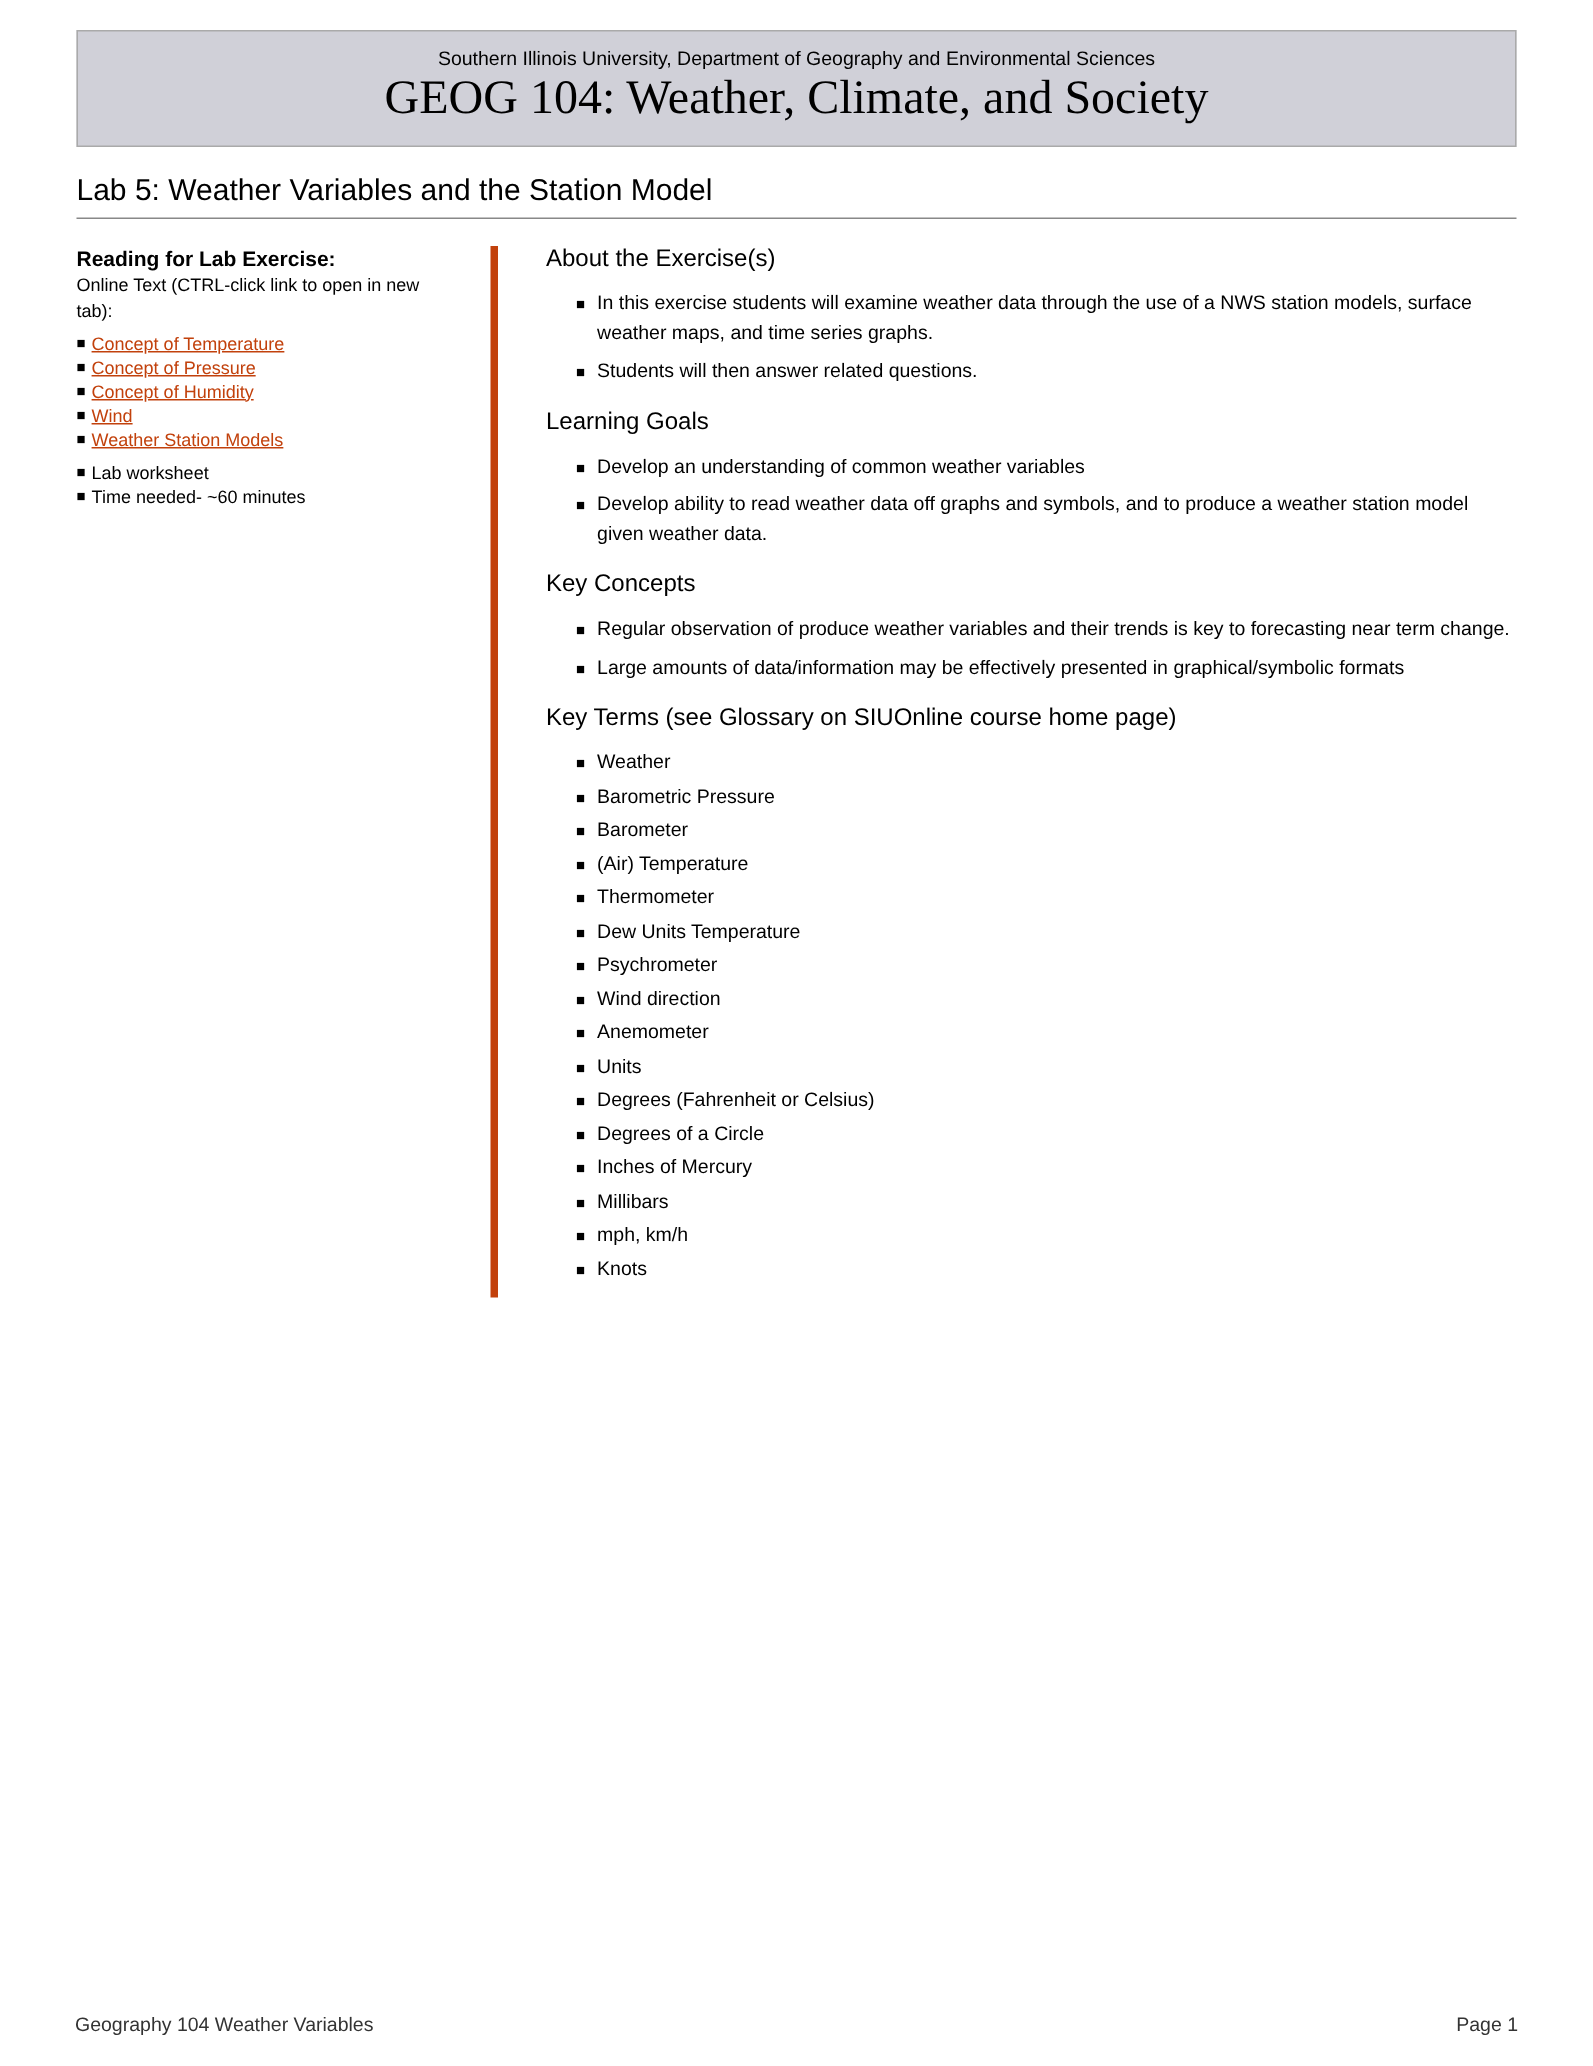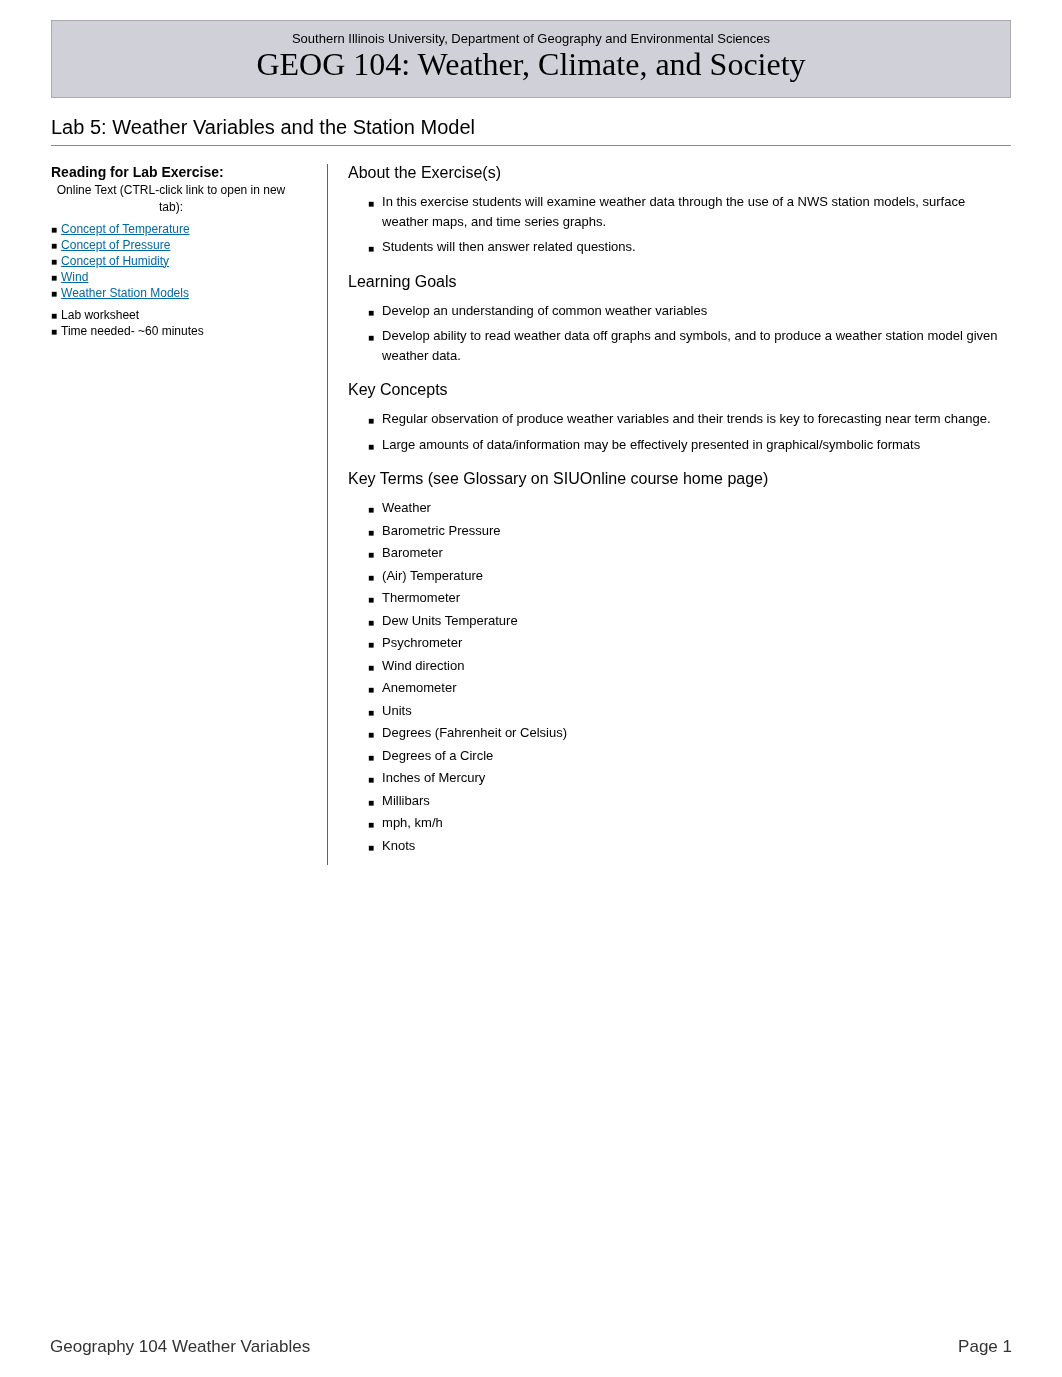--- a/index.html
+++ b/index.html
@@ -61,38 +61,37 @@
     }
 
     .left-col {
       width: 260px;
       flex-shrink: 0;
       padding-right: 20px;
     }
 
     .right-col {
       flex: 1;
-      border-left: 1px solid #c2410c;
-      padding-left: 20px;
+      border-left: 5px solid #c2410c;
+      padding-left: 32px;
     }
 
     
     .reading-heading {
       font-size: 14px;
       font-weight: bold;
       font-family: Arial, sans-serif;
       margin-bottom: 2px;
     }
 
     .reading-subtext {
       font-size: 12px;
       font-family: Arial, sans-serif;
       margin-bottom: 6px;
       line-height: 1.4;
-      text-align: center;
     }
 
     .reading-list {
       list-style: none;
       padding-left: 0;
       margin-bottom: 8px;
     }
 
     .reading-list li {
       font-size: 12px;
@@ -103,21 +102,21 @@
       gap: 4px;
     }
 
     .bullet-icon {
       font-size: 10px;
       margin-top: 2px;
       color: #000;
     }
 
     .link-item {
-      color: #0369a1;
+      color: #c2410c;
       text-decoration: underline;
       cursor: pointer;
     }
 
     .plain-item {
       color: #000;
     }
 
     
     .section-title {
@@ -177,21 +176,21 @@
     }
 
     
     .footer {
       position: absolute;
       bottom: 20px;
       left: 50px;
       right: 50px;
       display: flex;
       justify-content: space-between;
-      font-size: 17px;
+      font-size: 13px;
       font-family: Arial, sans-serif;
       color: #333;
     }
 
     .page-wrapper {
       position: relative;
       width: 1062px;
       min-height: 1377px;
     }
   </style>

